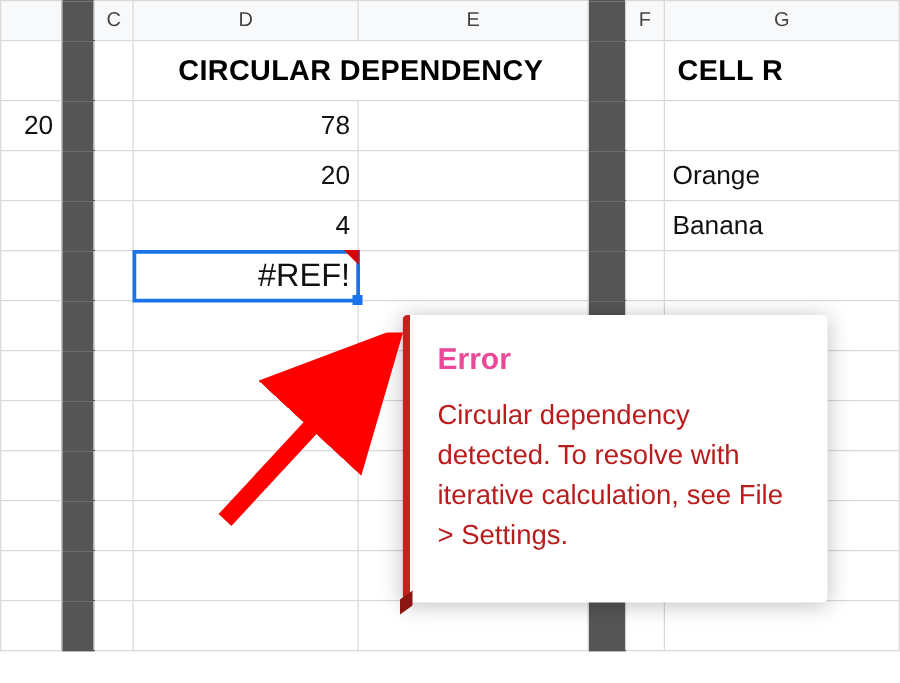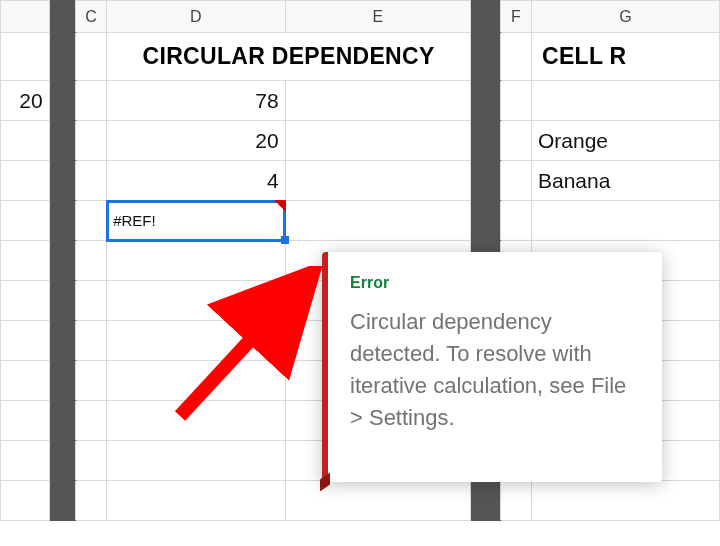--- a/index.html
+++ b/index.html
@@ -61,22 +61,22 @@
   .colE { width: 198px; }
   .colGapR { width: 32px; }
   .colF { width: 32px; }
   .colG { width: 200px; }
 
   
   .sel {
     outline: 3px solid #1a73e8;
     outline-offset: -2px;
     position: relative;
-    text-align: left;
-    font-size: 15px;
+    text-align: right;
+    font-size: 26px;
   }
   .sel::after {
     content: "";
     position: absolute;
     right: -4px;
     bottom: -4px;
     width: 8px;
     height: 8px;
     background: #1a73e8;
   }
@@ -100,27 +100,27 @@
     min-height: 230px;
     background: #fff;
     border-left: 6px solid #c5221f;
     border-radius: 4px;
     box-shadow: 0 2px 18px rgba(0,0,0,0.25);
     padding: 22px 22px 22px 22px;
     box-sizing: border-box;
   }
   .tooltip h3 {
     margin: 0 0 14px 0;
-    color: #15803d;
-    font-size: 16px;
+    color: #ec4899;
+    font-size: 24px;
     font-weight: 600;
   }
   .tooltip p {
     margin: 0;
-    color: #737373;
+    color: #b91c1c;
     font-size: 22px;
     line-height: 1.45;
   }
   .tooltip .notch {
     position: absolute;
     left: -8px;
     bottom: -6px;
     width: 10px;
     height: 12px;
     background: #8a1512;

